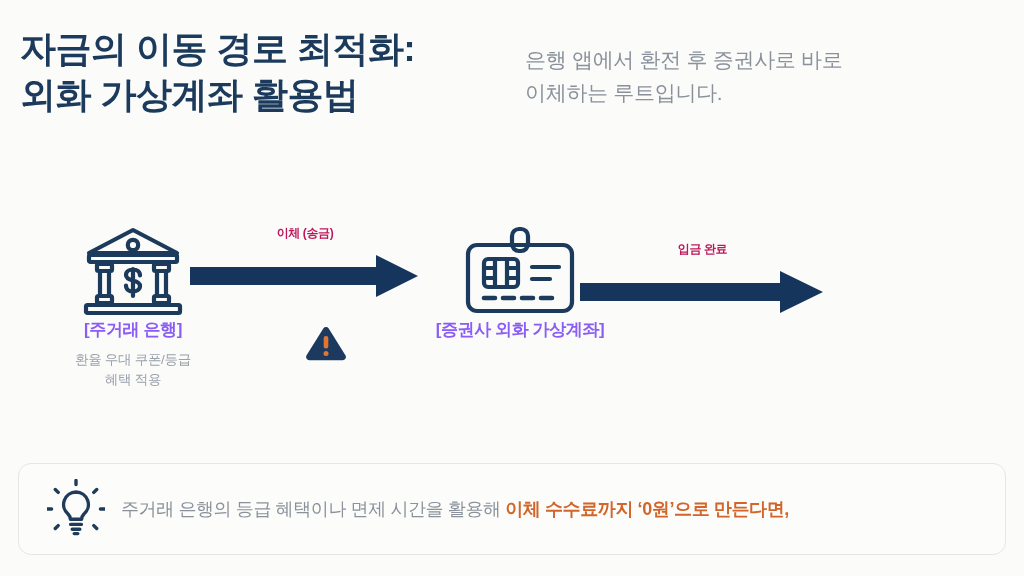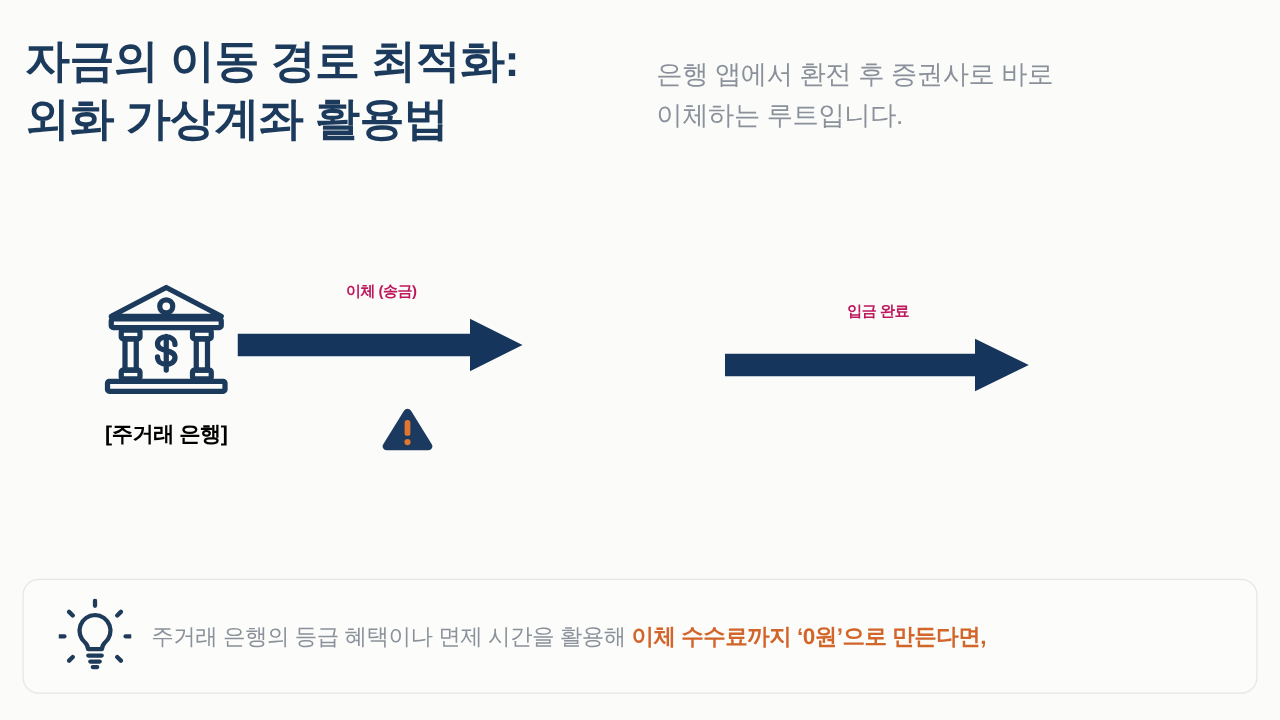--- a/index.html
+++ b/index.html
@@ -23,22 +23,22 @@
     font-size:21px; color:#8a919b; line-height:1.55;
     letter-spacing:-0.3px; white-space:pre-line;
   }
 
   
   .flow { position:absolute; left:0; top:215px; width:1024px; height:225px; }
 
   .node { position:absolute; text-align:center; }
   .node .icon { height:95px; display:flex; align-items:center; justify-content:center; }
   .node .node-label {
-    margin-top:18px; font-size:17px; font-weight:bold;
-    color:#000000; letter-spacing:-0.4px; white-space:nowrap;
+    font-size:17px; font-weight:bold;
+    color:#8b5cf6; letter-spacing:-0.4px; white-space:nowrap;
   }
   .node .node-sub {
     margin-top:9px; font-size:13.5px; color:#9aa1ab;
     line-height:1.45; letter-spacing:-0.3px; white-space:pre-line;
   }
 
   #node-bank   { left:28px;  top:8px;  width:210px; }
   #node-card   { left:406px; top:8px;  width:228px; }
   #node-stock  { left:810px; top:8px;  width:200px; }
 
@@ -100,39 +100,57 @@
             <rect x="17" y="71" width="15" height="7" rx="1.5"></rect>
             <rect x="74" y="39" width="15" height="7" rx="1.5"></rect>
             <rect x="77" y="46" width="9" height="25"></rect>
             <rect x="74" y="71" width="15" height="7" rx="1.5"></rect>
             <rect x="6" y="80" width="94" height="8" rx="1.5"></rect>
             <path d="M53 44 L53 71 M60 50.5 c0-4-3.5-6-7-6 s-7 2-7 5.5 c0 3.5 3 4.5 7 5.5 s7 2 7 5.5 c0 3.5-3.5 5.5-7 5.5 s-7-2-7-6"></path>
           </g>
         </svg>
       </div>
       <div class="node-label">[주거래 은행]</div>
+      <div class="node-sub">환율 우대 쿠폰/등급
+혜택 적용</div>
     </div>
 
     <div class="arrow-group" id="arrow1">
       <div class="arrow-label">이체 (송금)</div>
       <svg class="arrow-svg" width="230" height="46" viewBox="0 0 230 46">
         <path d="M0 14 L186 14 L186 2 L228 23 L186 44 L186 32 L0 32 Z" fill="#16355c"></path>
       </svg>
     </div>
 
     <div id="warning">
       <div class="warn-icon">
         <svg width="42" height="38" viewBox="0 0 42 38">
           <path d="M18.3 3.4 L1.6 30.3 a3.2 3.2 0 0 0 2.7 4.9 h33.4 a3.2 3.2 0 0 0 2.7-4.9 L23.7 3.4 a3.2 3.2 0 0 0-5.4 0 Z" fill="#1c3a5f"></path>
           <rect x="18.7" y="11" width="4.6" height="12.6" rx="2.1" fill="#e0762f"></rect>
           <circle cx="21" cy="28.6" r="2.5" fill="#e0762f"></circle>
         </svg>
       </div>
     </div>
 
+    <div class="node" id="node-card">
+      <div class="icon">
+        <svg width="116" height="92" viewBox="0 0 116 92">
+          <g fill="none" stroke="#1b3a5c" stroke-width="4.2" stroke-linejoin="round" stroke-linecap="round">
+            <rect x="50" y="4" width="16" height="22" rx="7"></rect>
+            <rect x="6" y="20" width="104" height="66" rx="9"></rect>
+            <rect x="22" y="34" width="34" height="28" rx="4"></rect>
+            <path d="M33 34 L33 62 M45 34 L45 62 M22 43 L33 43 M22 53 L33 53 M45 43 L56 43 M45 53 L56 53"></path>
+            <path d="M70 42 L97 42 M70 54 L88 54"></path>
+            <path d="M22 73 L33 73 M41 73 L52 73 M60 73 L71 73 M79 73 L90 73" stroke-width="4.6"></path>
+          </g>
+        </svg>
+      </div>
+      <div class="node-label">[증권사 외화 가상계좌]</div>
+      <div class="node-sub"></div>
+    </div>
 
     <div class="arrow-group" id="arrow2">
       <div class="arrow-label">입금 완료</div>
       <svg class="arrow-svg" width="245" height="46" viewBox="0 0 245 46">
         <path d="M0 14 L200 14 L200 2 L243 23 L200 44 L200 32 L0 32 Z" fill="#16355c"></path>
       </svg>
     </div>
 
 
   </div>

